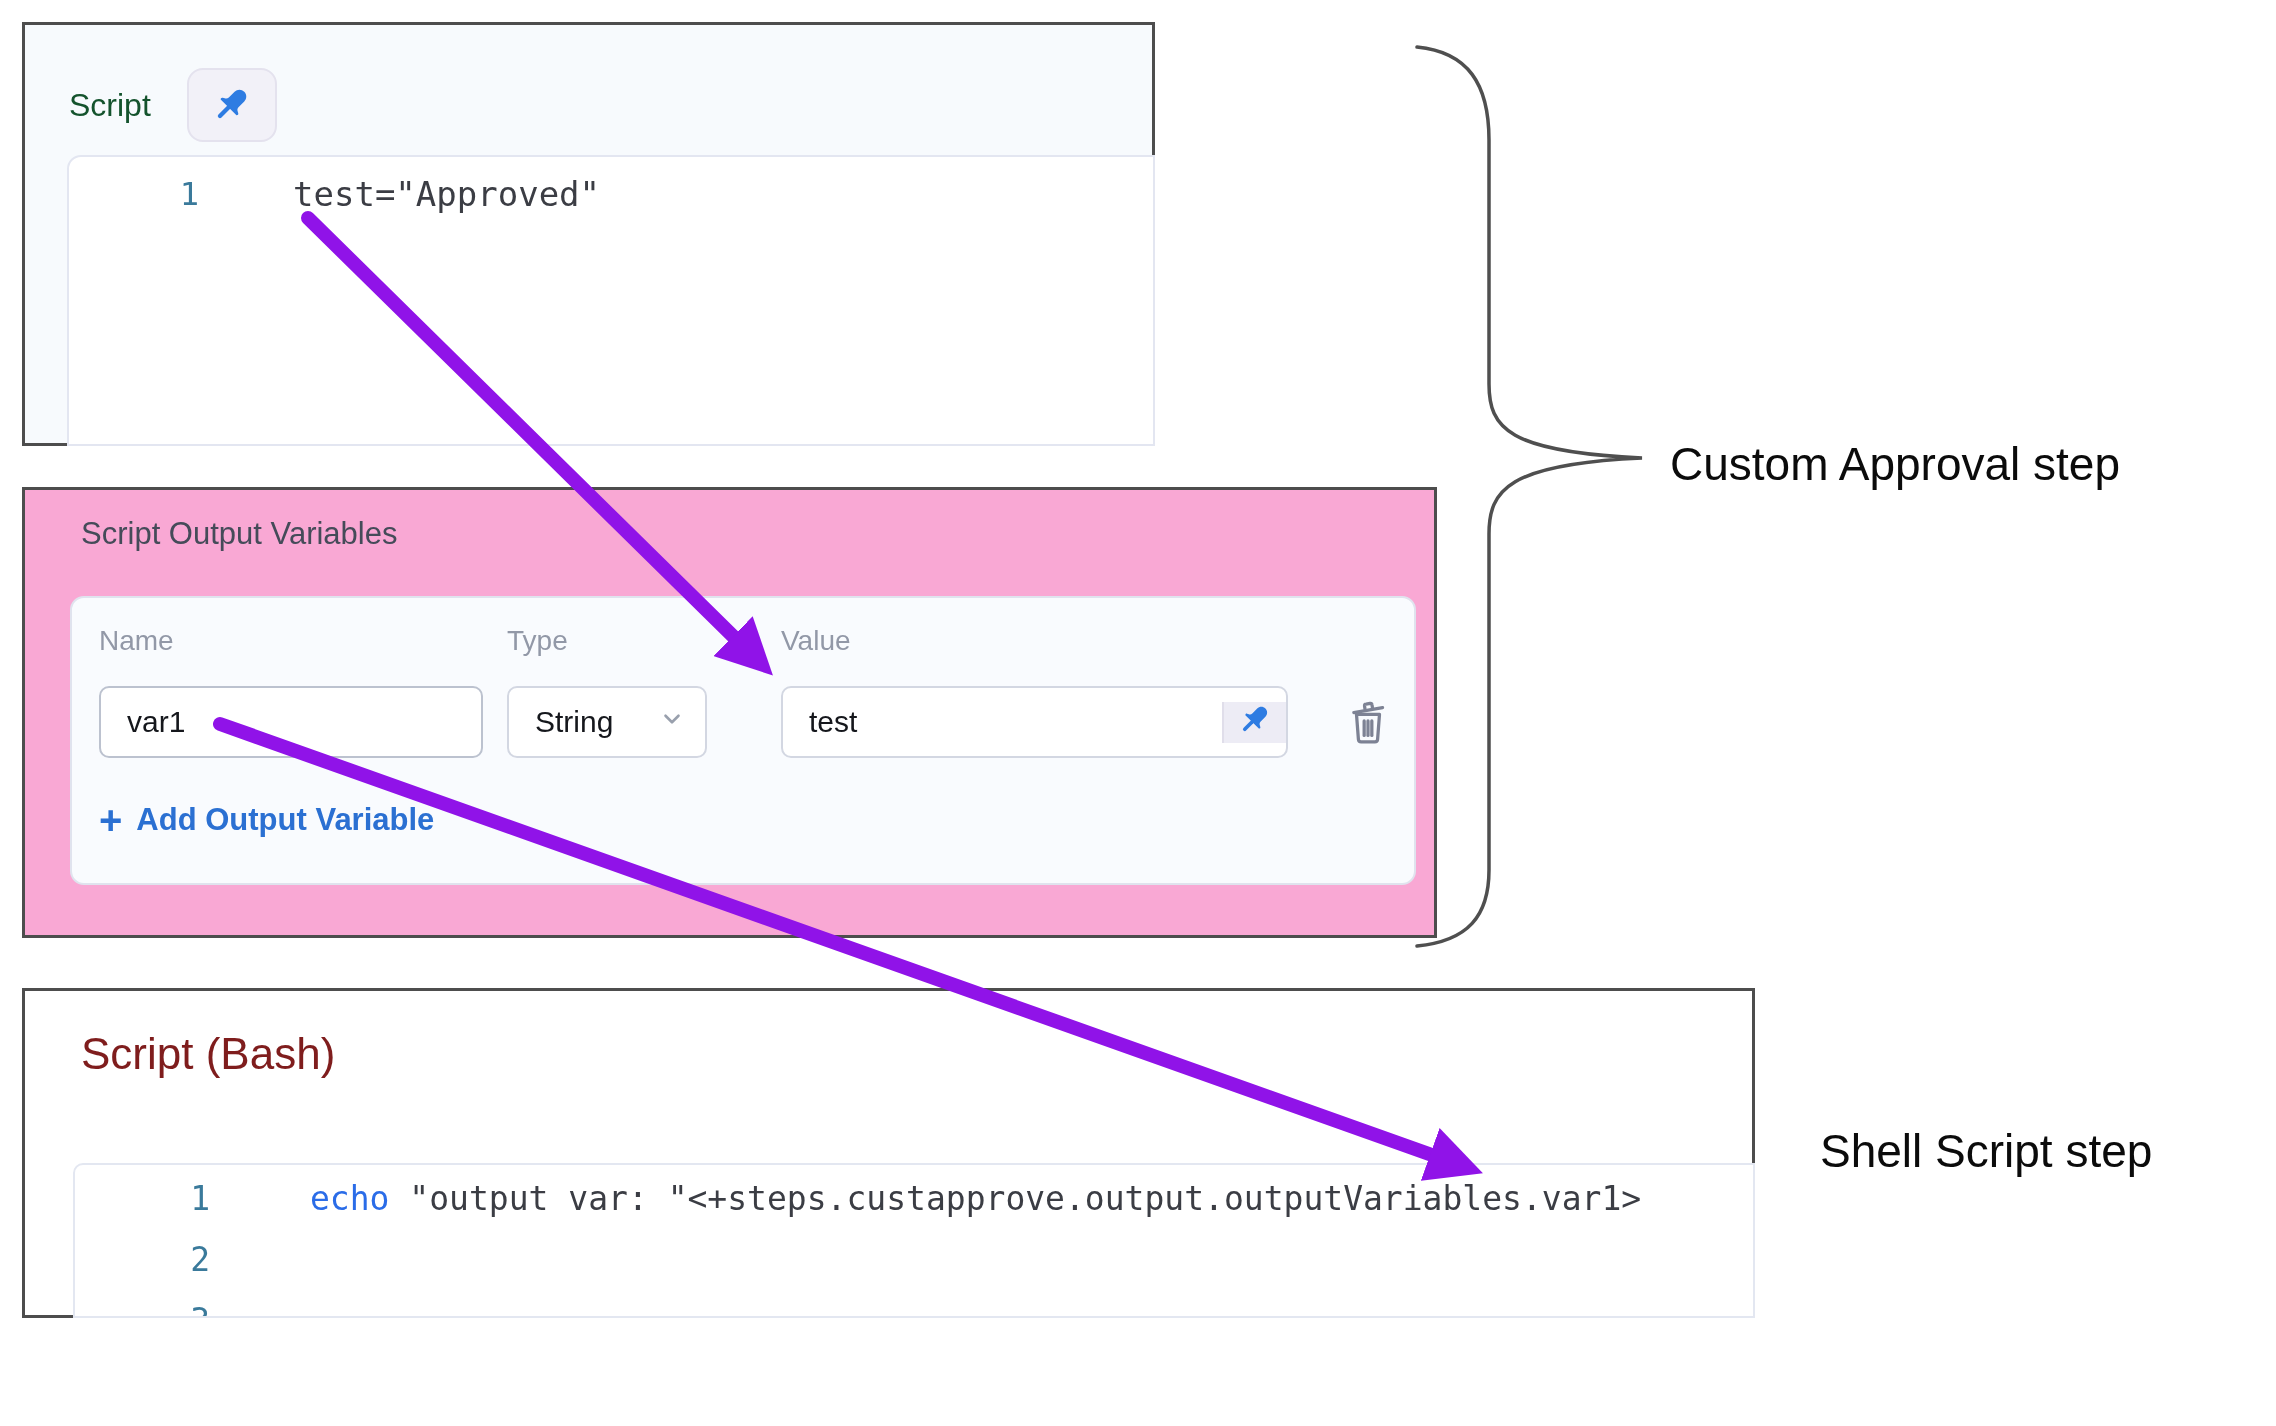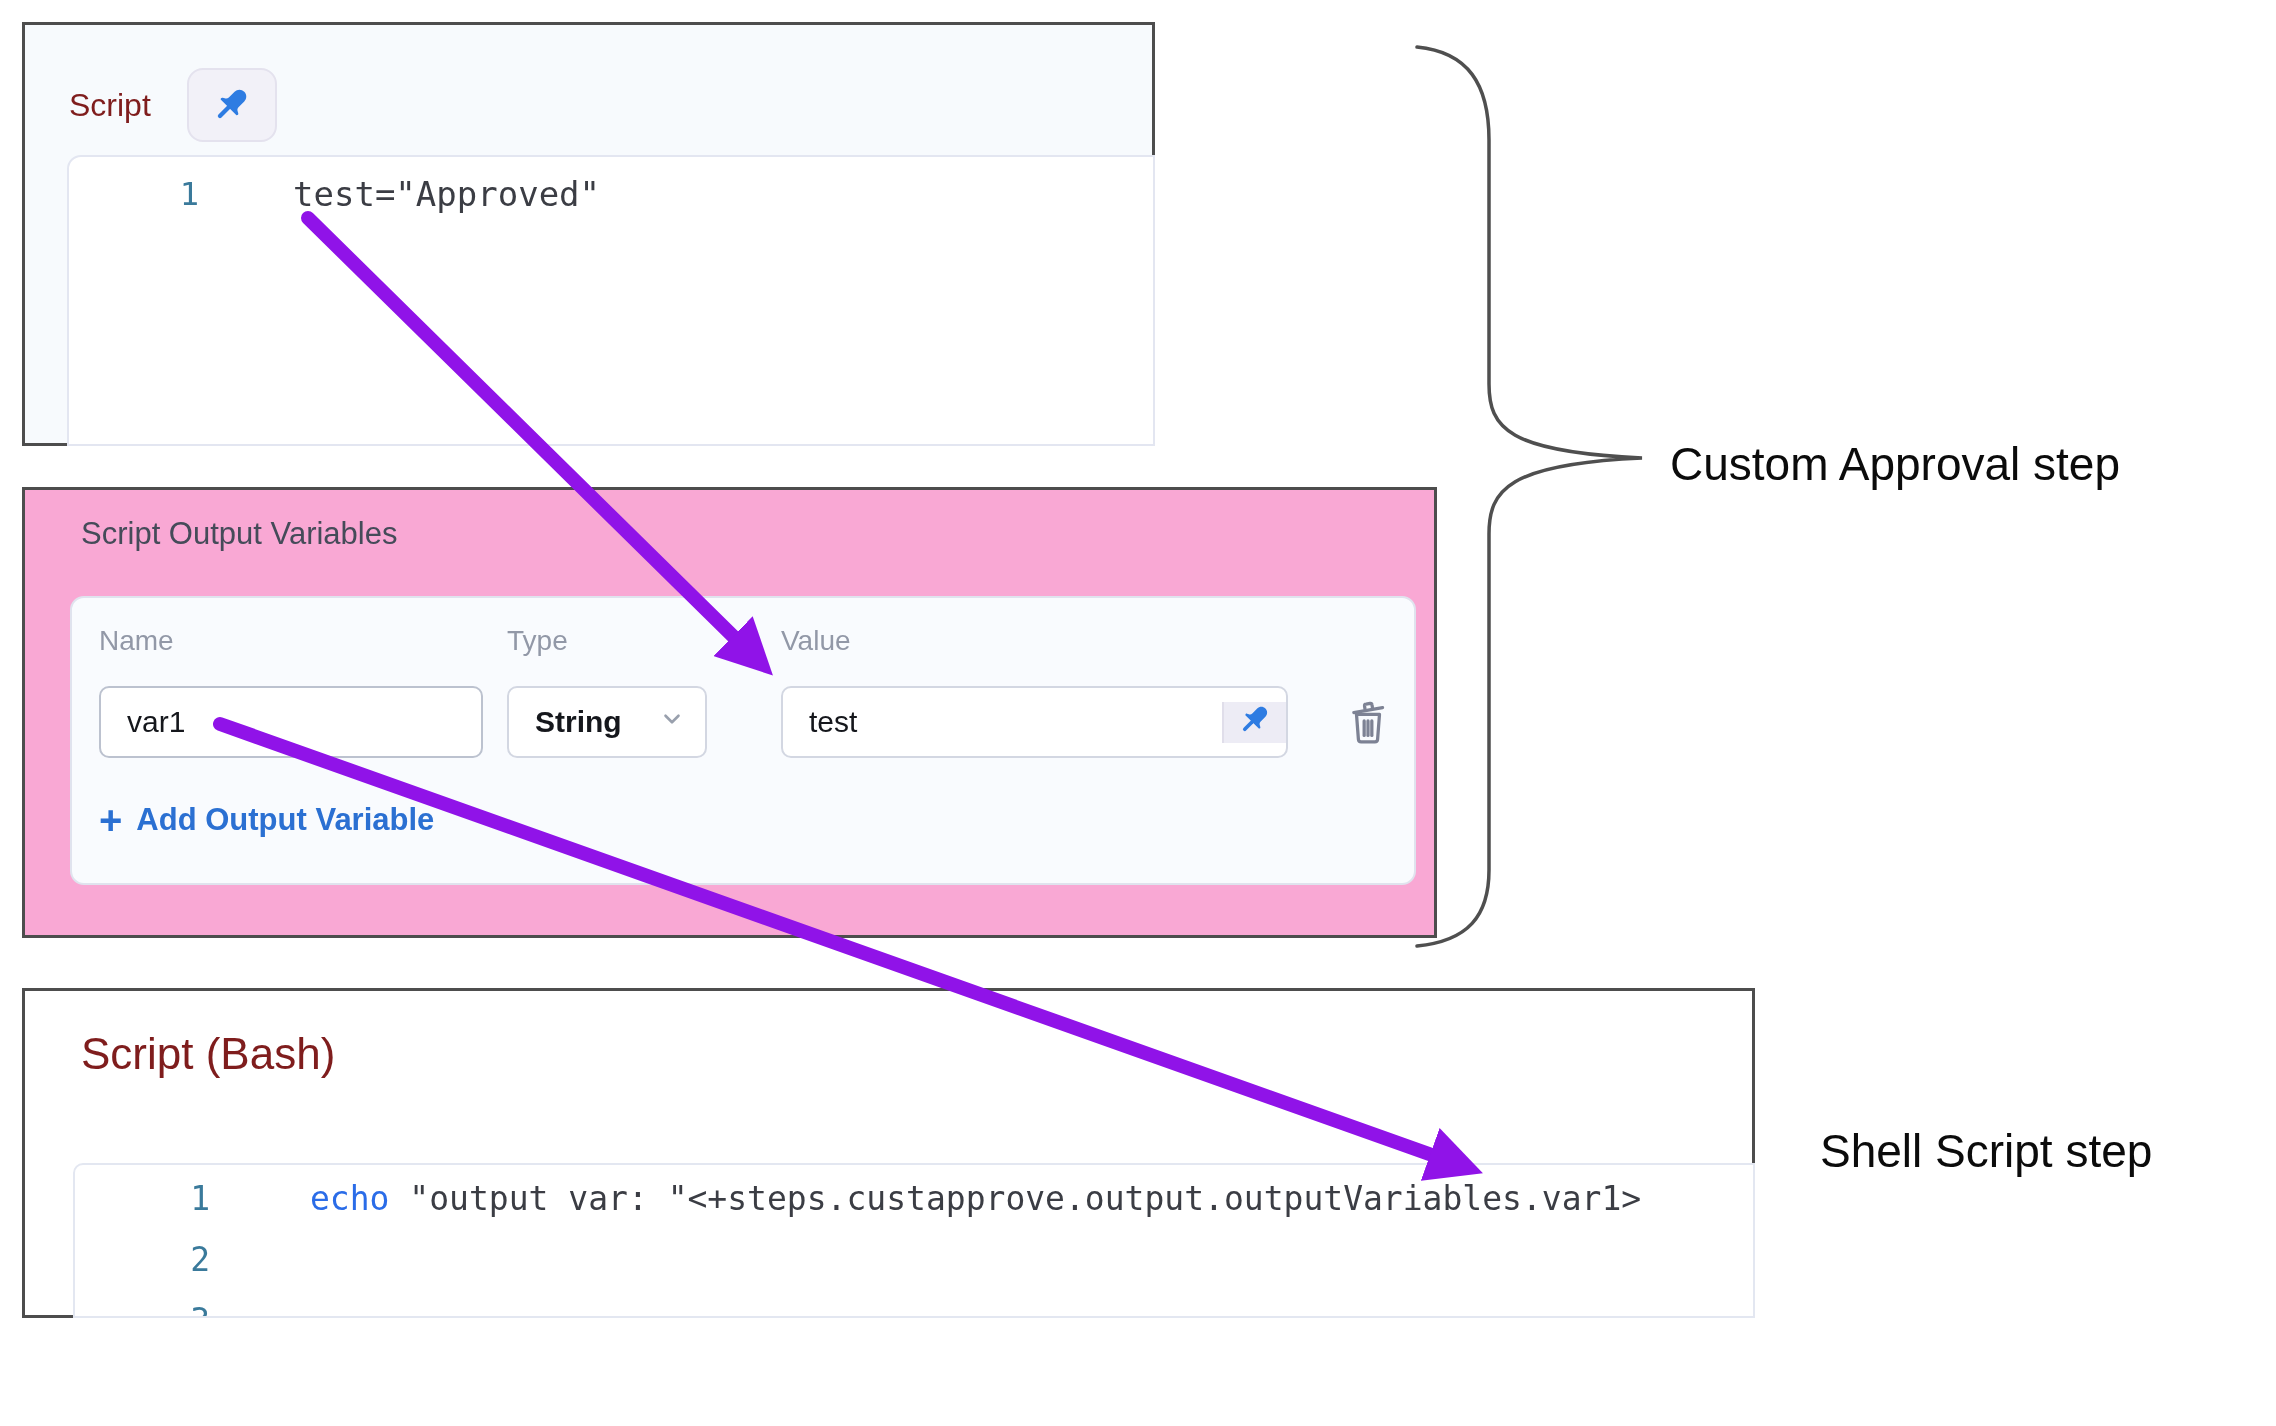--- a/index.html
+++ b/index.html
@@ -5,21 +5,21 @@
   html,body{margin:0;padding:0;background:#ffffff;}
   #stage{position:relative;width:2276px;height:1426px;background:#ffffff;overflow:hidden;
          font-family:"Liberation Sans",sans-serif;}
 
   
   .panel{position:absolute;border:3px solid #4d4d4d;box-sizing:border-box;}
 
   
   #script-panel{left:22px;top:22px;width:1133px;height:424px;background:#f7fafd;}
   #script-header{position:absolute;left:44px;top:28px;height:104px;display:flex;align-items:center;gap:36px;}
-  #script-title{font-size:32px;color:#7f1d1d;}
+  #script-title{font-size:32px;color:#14532d;}
   .pin-button{width:90px;height:74px;border-radius:16px;background:#f2f1f8;border:2px solid #e4e2ee;
               display:flex;align-items:center;justify-content:center;cursor:pointer;box-sizing:border-box;}
   #script-editor{position:absolute;left:42px;top:130px;right:-3px;bottom:-3px;background:#ffffff;
                  border:2px solid #e3e6f1;border-radius:14px 0 0 0;box-sizing:border-box;}
   .code-line{display:flex;align-items:center;}
   .gutter{flex:0 0 130px;text-align:right;padding-right:30px;color:#3a7a9b;
           font-family:"DejaVu Sans Mono",monospace;}
   .code-text{font-family:"DejaVu Sans Mono",monospace;color:#3b3d44;white-space:pre;}
   #script-editor .code-line{height:54px;padding-top:10px;}
   #script-editor .gutter{font-size:32px;}
@@ -33,21 +33,21 @@
   .col-label{position:absolute;top:27px;font-size:28px;color:#9298a7;}
   #label-name{left:27px;}
   #label-type{left:435px;}
   #label-value{left:709px;}
   .field{position:absolute;top:88px;height:72px;background:#ffffff;border-radius:10px;box-sizing:border-box;
          font-size:30px;color:#15171c;}
   input.field{border:2px solid #bcc2cf;padding:0 0 0 26px;outline:none;
               font-family:"Liberation Sans",sans-serif;}
   #name-field{left:27px;width:384px;}
   #type-field{left:435px;width:200px;border:2px solid #d3d7e2;display:flex;align-items:center;
-              justify-content:space-between;padding:0 20px 0 26px;cursor:pointer;font-weight:bold;}
+              justify-content:space-between;padding:0 20px 0 26px;cursor:pointer;}
   #value-wrap{left:709px;width:507px;border:2px solid #d3d7e2;display:flex;overflow:hidden;padding:0;align-items:center;}
   #value-input{flex:1;border:none;background:transparent;font:inherit;color:inherit;
                padding-left:26px;outline:none;min-width:0;}
   #value-pin{flex:0 0 62px;background:#edecf5;border-left:2px solid #e0deea;display:flex;
              align-items:center;justify-content:center;cursor:pointer;}
   #trash-button{position:absolute;left:1270px;top:96px;width:52px;height:56px;display:flex;
                 align-items:center;justify-content:center;cursor:pointer;background:transparent;border:none;}
   #add-variable{position:absolute;left:27px;top:204px;display:flex;align-items:center;gap:14px;
                 color:#2b70d2;font-size:31px;font-weight:bold;cursor:pointer;}
   #add-plus{font-size:40px;font-weight:bold;line-height:31px;}

